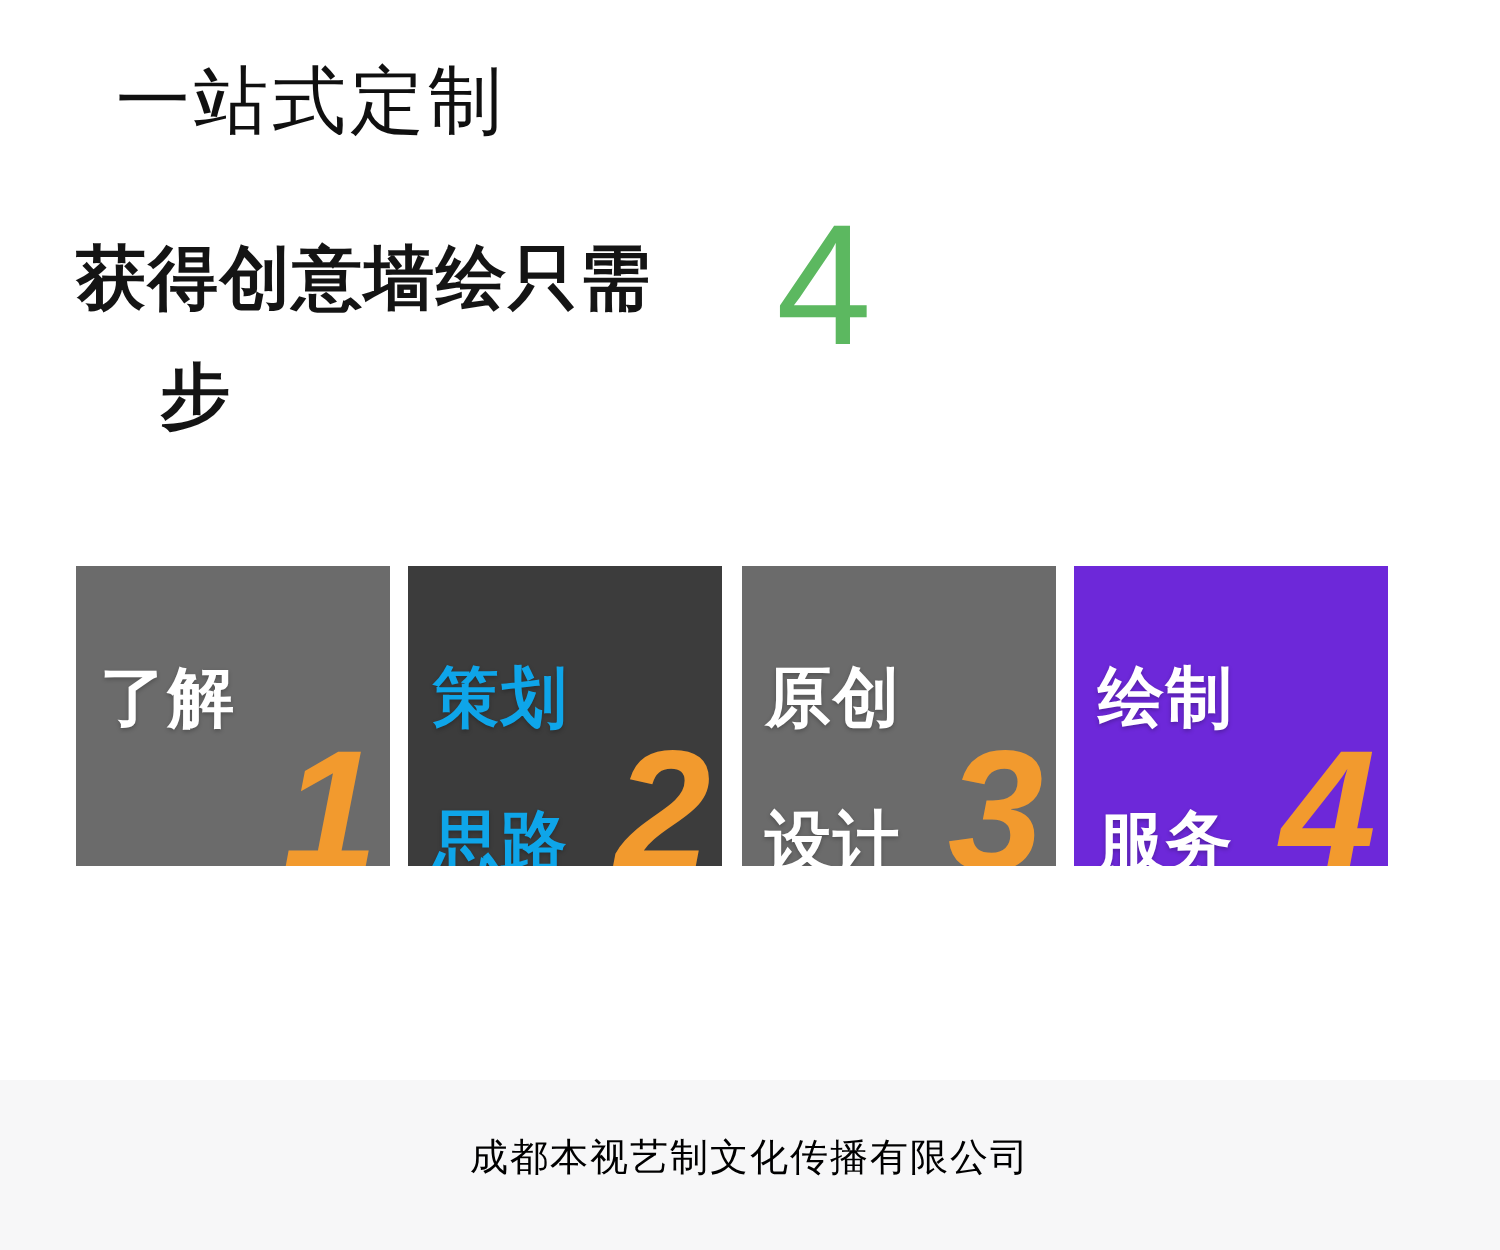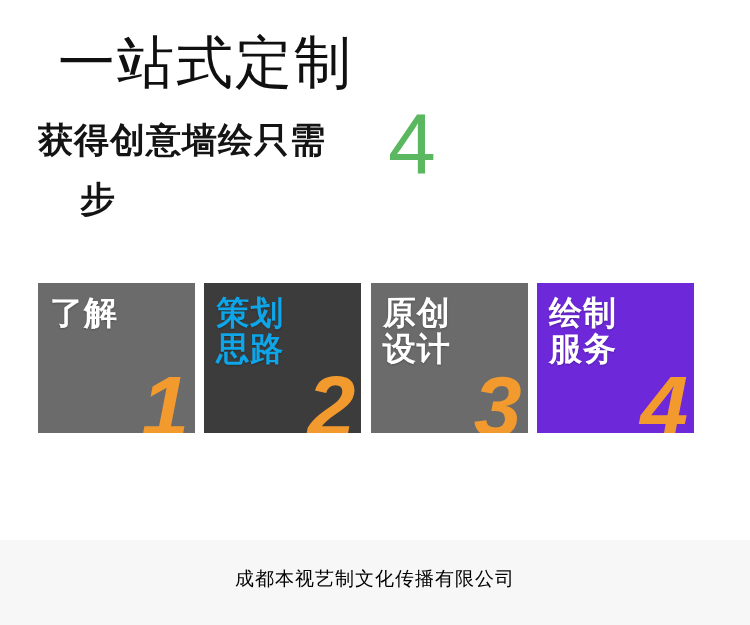--- a/index.html
+++ b/index.html
@@ -20,21 +20,21 @@
     width: 750px;
     height: 625px;
     background: #ffffff;
   }
 
   
   .headline {
     position: absolute;
     left: 58px;
     top: 30px;
-    font-size: 57px;
+    font-size: 37px;
     font-weight: 500;
     letter-spacing: 2px;
     color: #101010;
     line-height: 1.15;
     white-space: nowrap;
   }
 
   
   .subhead {
     position: absolute;
@@ -92,21 +92,21 @@
     left: 12px;
     top: 12px;
     font-size: 33px;
     font-weight: bold;
     color: #ffffff;
     line-height: 1.08;
     letter-spacing: 1px;
     z-index: 2;
     text-shadow: 0 1px 2px rgba(0,0,0,.25);
   }
-  .card-label span { display: block; }
+  .card-label span { display: block; margin-top: 36px; }
   .card-number {
     position: absolute;
     right: 6px;
     bottom: -16px;
     font-size: 86px;
     font-style: italic;
     font-weight: bold;
     color: #f29a2e;
     line-height: 1;
     z-index: 1;

